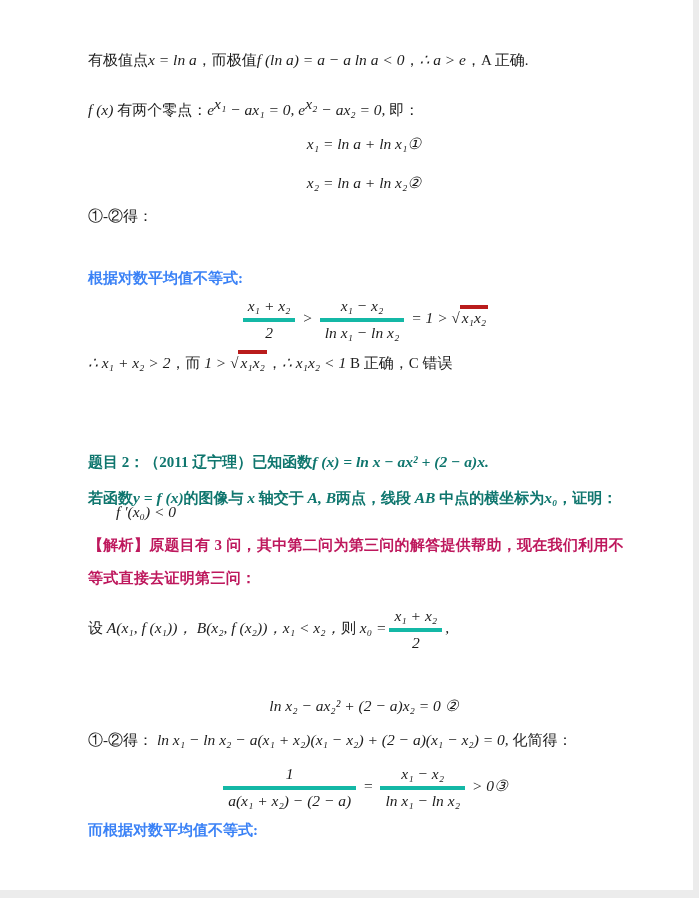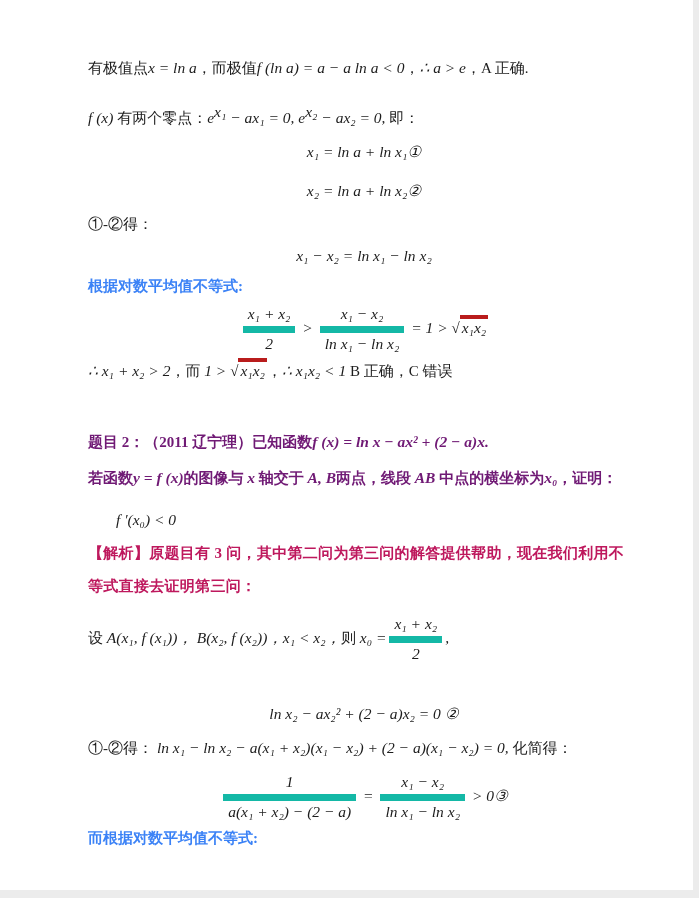--- a/index.html
+++ b/index.html
@@ -1,31 +1,31 @@
 <!DOCTYPE html>
 <html><head>
 <meta charset="utf-8">
 <style>
   html,body{margin:0;padding:0;background:#ffffff;}
   body{width:699px;height:898px;position:relative;overflow:hidden;
        font-family:"Liberation Serif","DejaVu Serif",serif;color:#1c1c1c;}
   .page{position:absolute;inset:0;background:#ffffff;}
   .edge-right{position:absolute;top:0;right:0;width:6px;height:898px;background:#ececec;}
   .edge-bottom{position:absolute;left:0;bottom:0;width:699px;height:8px;background:#ececec;}
-  .doc{position:absolute;left:88px;top:16px;width:552px;height:636px;font-size:15px;line-height:1.35;}
+  .doc{position:absolute;left:88px;top:8px;width:552px;height:636px;font-size:15px;line-height:1.35;}
   .line{position:absolute;left:0;width:100%;white-space:nowrap;}
   .eq{text-align:center;}
   .cn{font-style:normal;}
   .math{font-style:italic;font-size:15.5px;}
   .h-orange{color:#3b82f6;font-weight:bold;}
-  .h-red{color:#701a75;font-weight:bold;}
+  .h-red{color:#0f766e;font-weight:bold;margin-top:28px;}
   .h-red .math{font-weight:600;}
   .h-blue{color:#be185d;font-weight:bold;letter-spacing:.3px;}
   .frac{display:inline-block;vertical-align:middle;text-align:center;margin:0 3px;}
-  .frac .num{display:block;padding:0 5px 1px 5px;border-bottom:7px solid #14b8a6;}
+  .frac .num{display:block;padding:0 5px 1px 5px;border-bottom:4px solid #14b8a6;}
   .frac .den{display:block;padding:1px 5px 0 5px;}
   .sqrt{white-space:nowrap;}
   .sqrt .radsign{font-style:normal;}
   .sqrt .rad{border-top:4px solid #b91c1c;padding:0 2px;}
   .indent{padding-left:28px;}
 </style>
 </head>
 <body>
 
 <div class="page">
@@ -34,21 +34,20 @@
     <div class="line" style="top:42px"><span class="cn">有极值点</span><span class="math">x = ln a</span><span class="cn">，而极值</span><span class="math">f (ln a) = a − a ln a &lt; 0</span><span class="cn">，</span><span class="math">∴ a &gt; e</span><span class="cn">，A 正确.</span></div>
 
     <div class="line" style="top:86px"><span class="math">f (x)</span><span class="cn"> 有两个零点：</span><span class="math">e</span><sup class="math">x₁</sup><span class="math"> − ax₁ = 0,  e</span><sup class="math">x₂</sup><span class="math"> − ax₂ = 0,</span><span class="cn"> 即：</span></div>
 
     <div class="line eq" style="top:165px"><span class="math">x₂ = ln a + ln x₂②</span></div>
 
     <div class="line eq" style="top:126px"><span class="math">x₁ = ln a + ln x₁①</span></div>
 
     <div class="line" style="top:198px"><span class="cn">①-②得：</span></div>
 
-    <div class="line eq" style="top:230px"><span class="math">x₁ − x₂ = ln x₁ − ln x₂</span></div>
 
     <div class="line h-orange" style="top:260px"><span class="cn">根据对数平均值不等式:</span></div>
 
     <div class="line eq" style="top:288px"><span class="frac"><span class="num math">x₁ + x₂</span><span class="den math">2</span></span><span class="math"> &gt; </span><span class="frac"><span class="num math">x₁ − x₂</span><span class="den math">ln x₁ − ln x₂</span></span><span class="math"> = 1 &gt; </span><span class="sqrt"><span class="radsign">√</span><span class="rad math">x₁x₂</span></span></div>
 
     <div class="line" style="top:345px"><span class="math">∴ x₁ + x₂ &gt; 2</span><span class="cn">，而 </span><span class="math">1 &gt; </span><span class="sqrt"><span class="radsign">√</span><span class="rad math">x₁x₂</span></span><span class="cn">，</span><span class="math">∴ x₁x₂ &lt; 1</span><span class="cn">  B 正确，C 错误</span></div>
 
 
     <div class="line h-red" style="top:416px"><span class="cn">题目 2：（2011 辽宁理）已知函数</span><span class="math">f (x) = ln x − ax² + (2 − a)x.</span></div>
 

